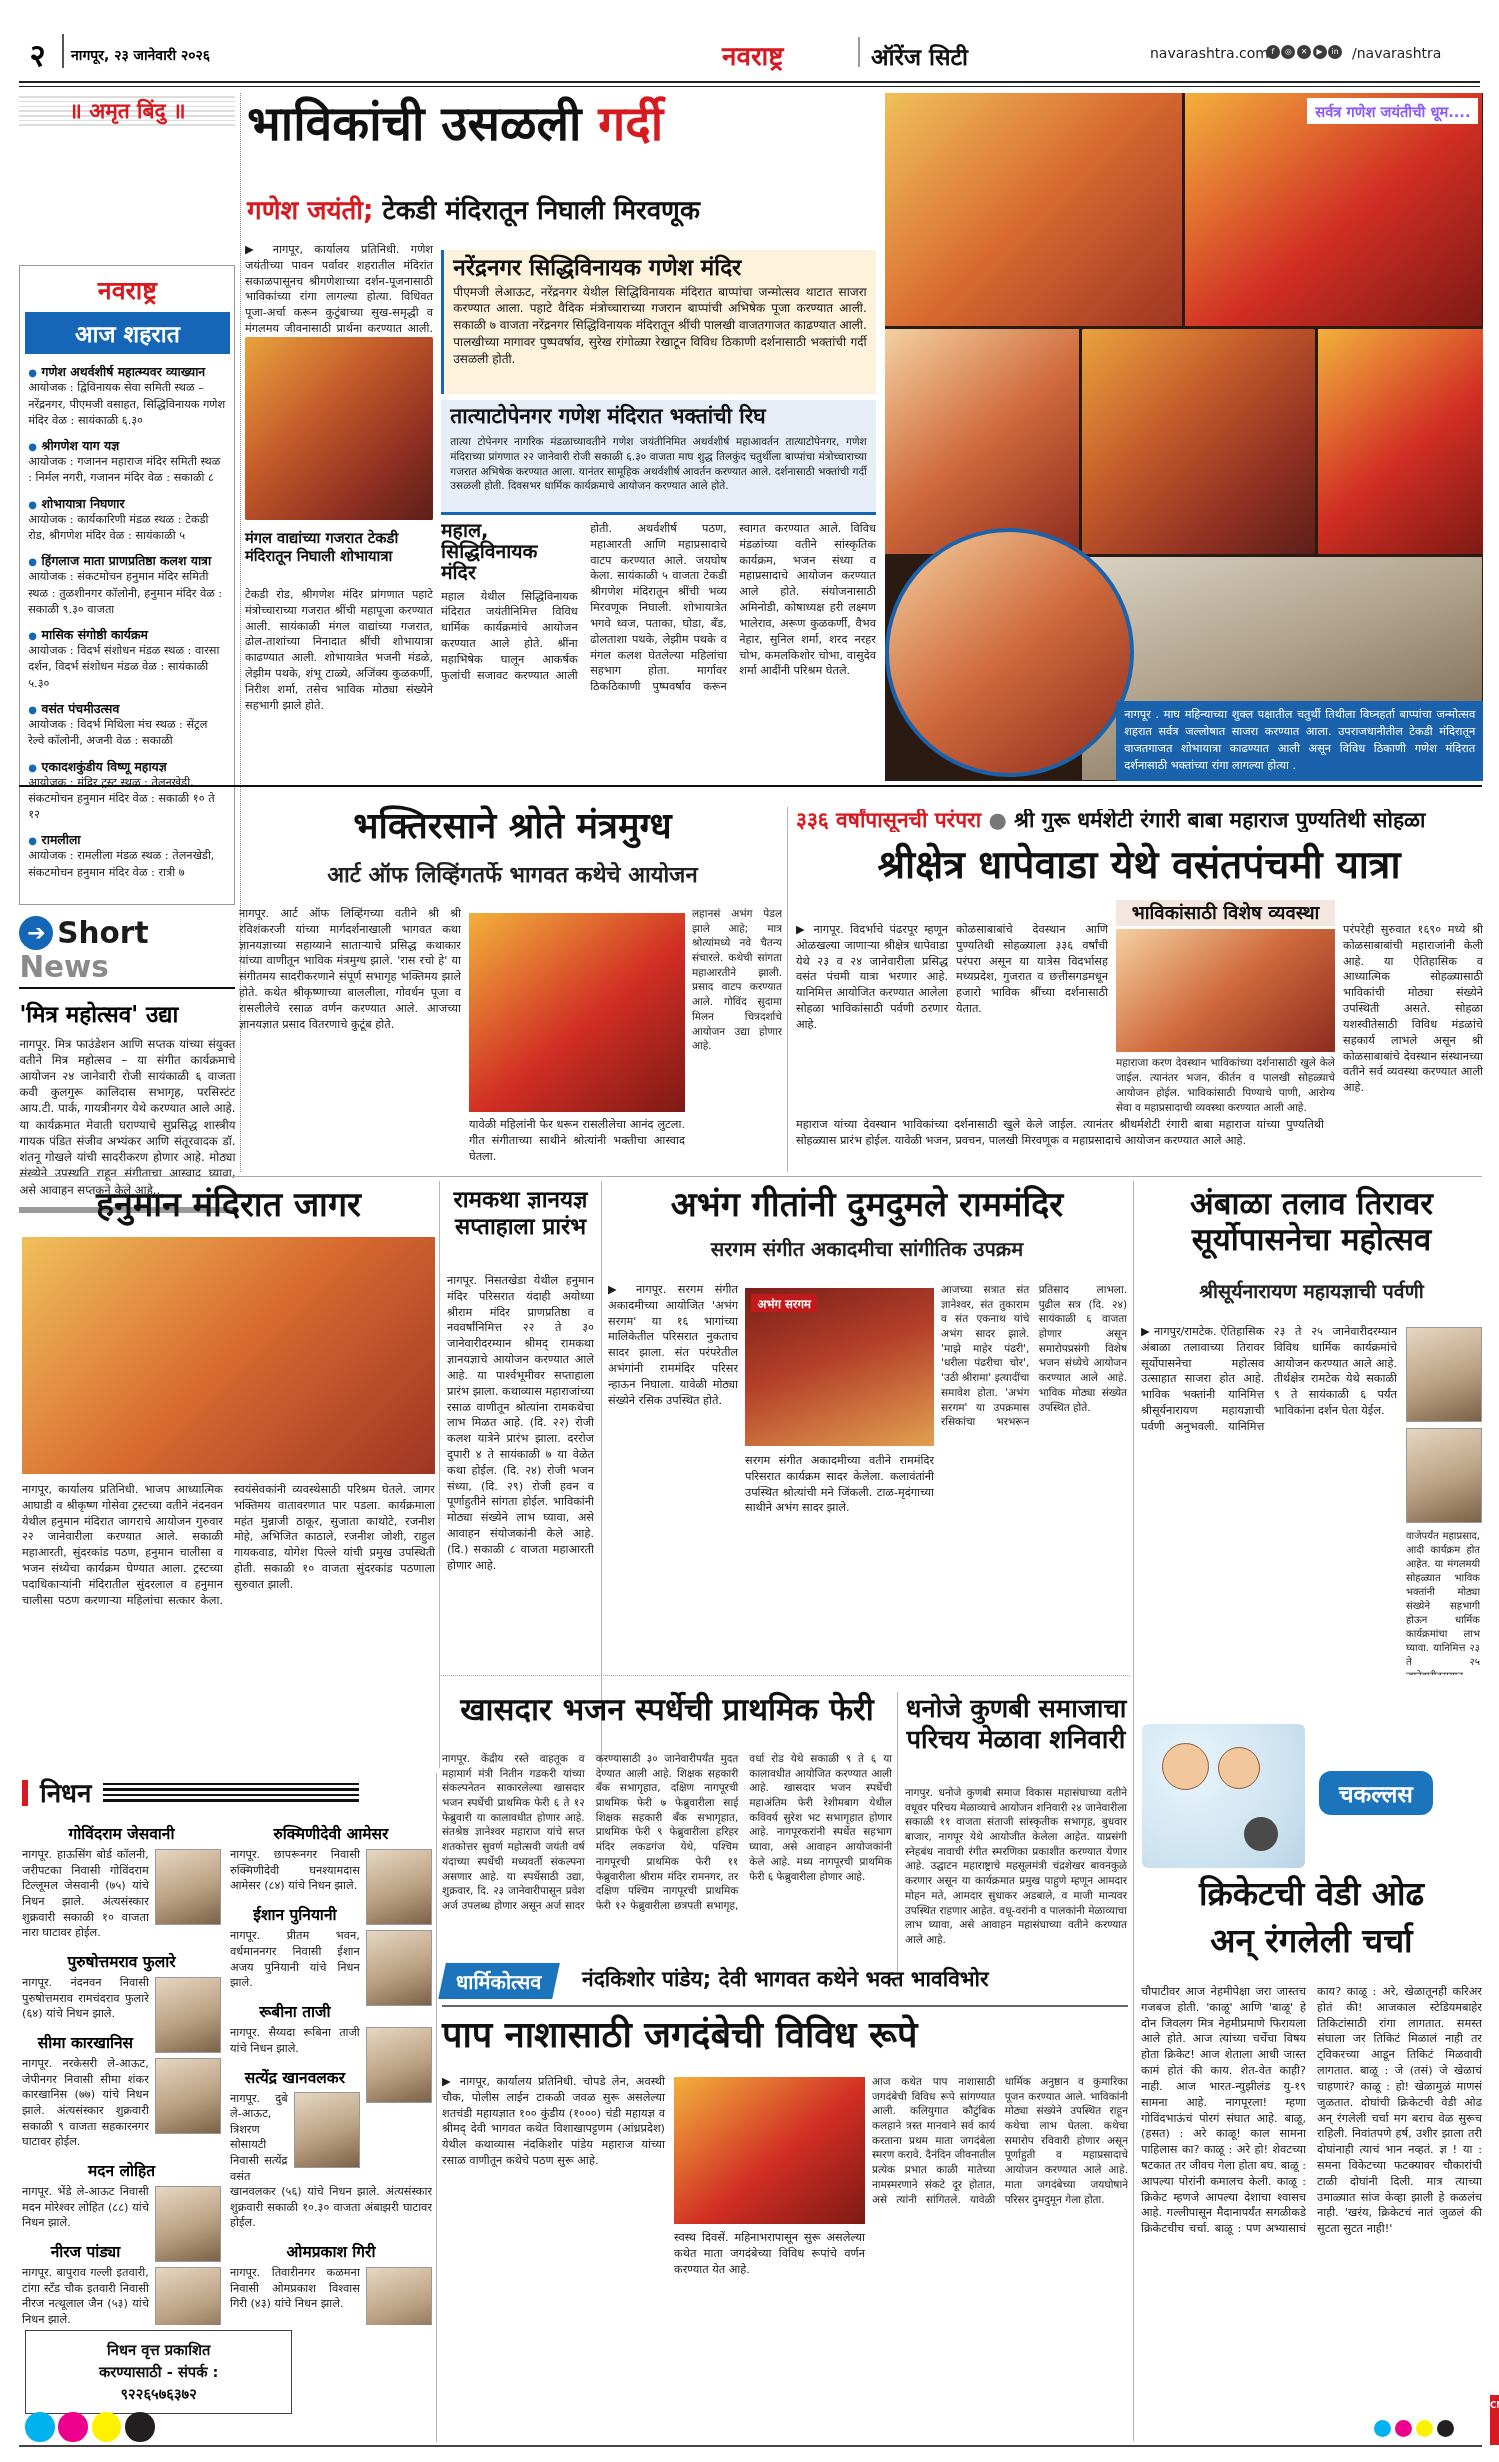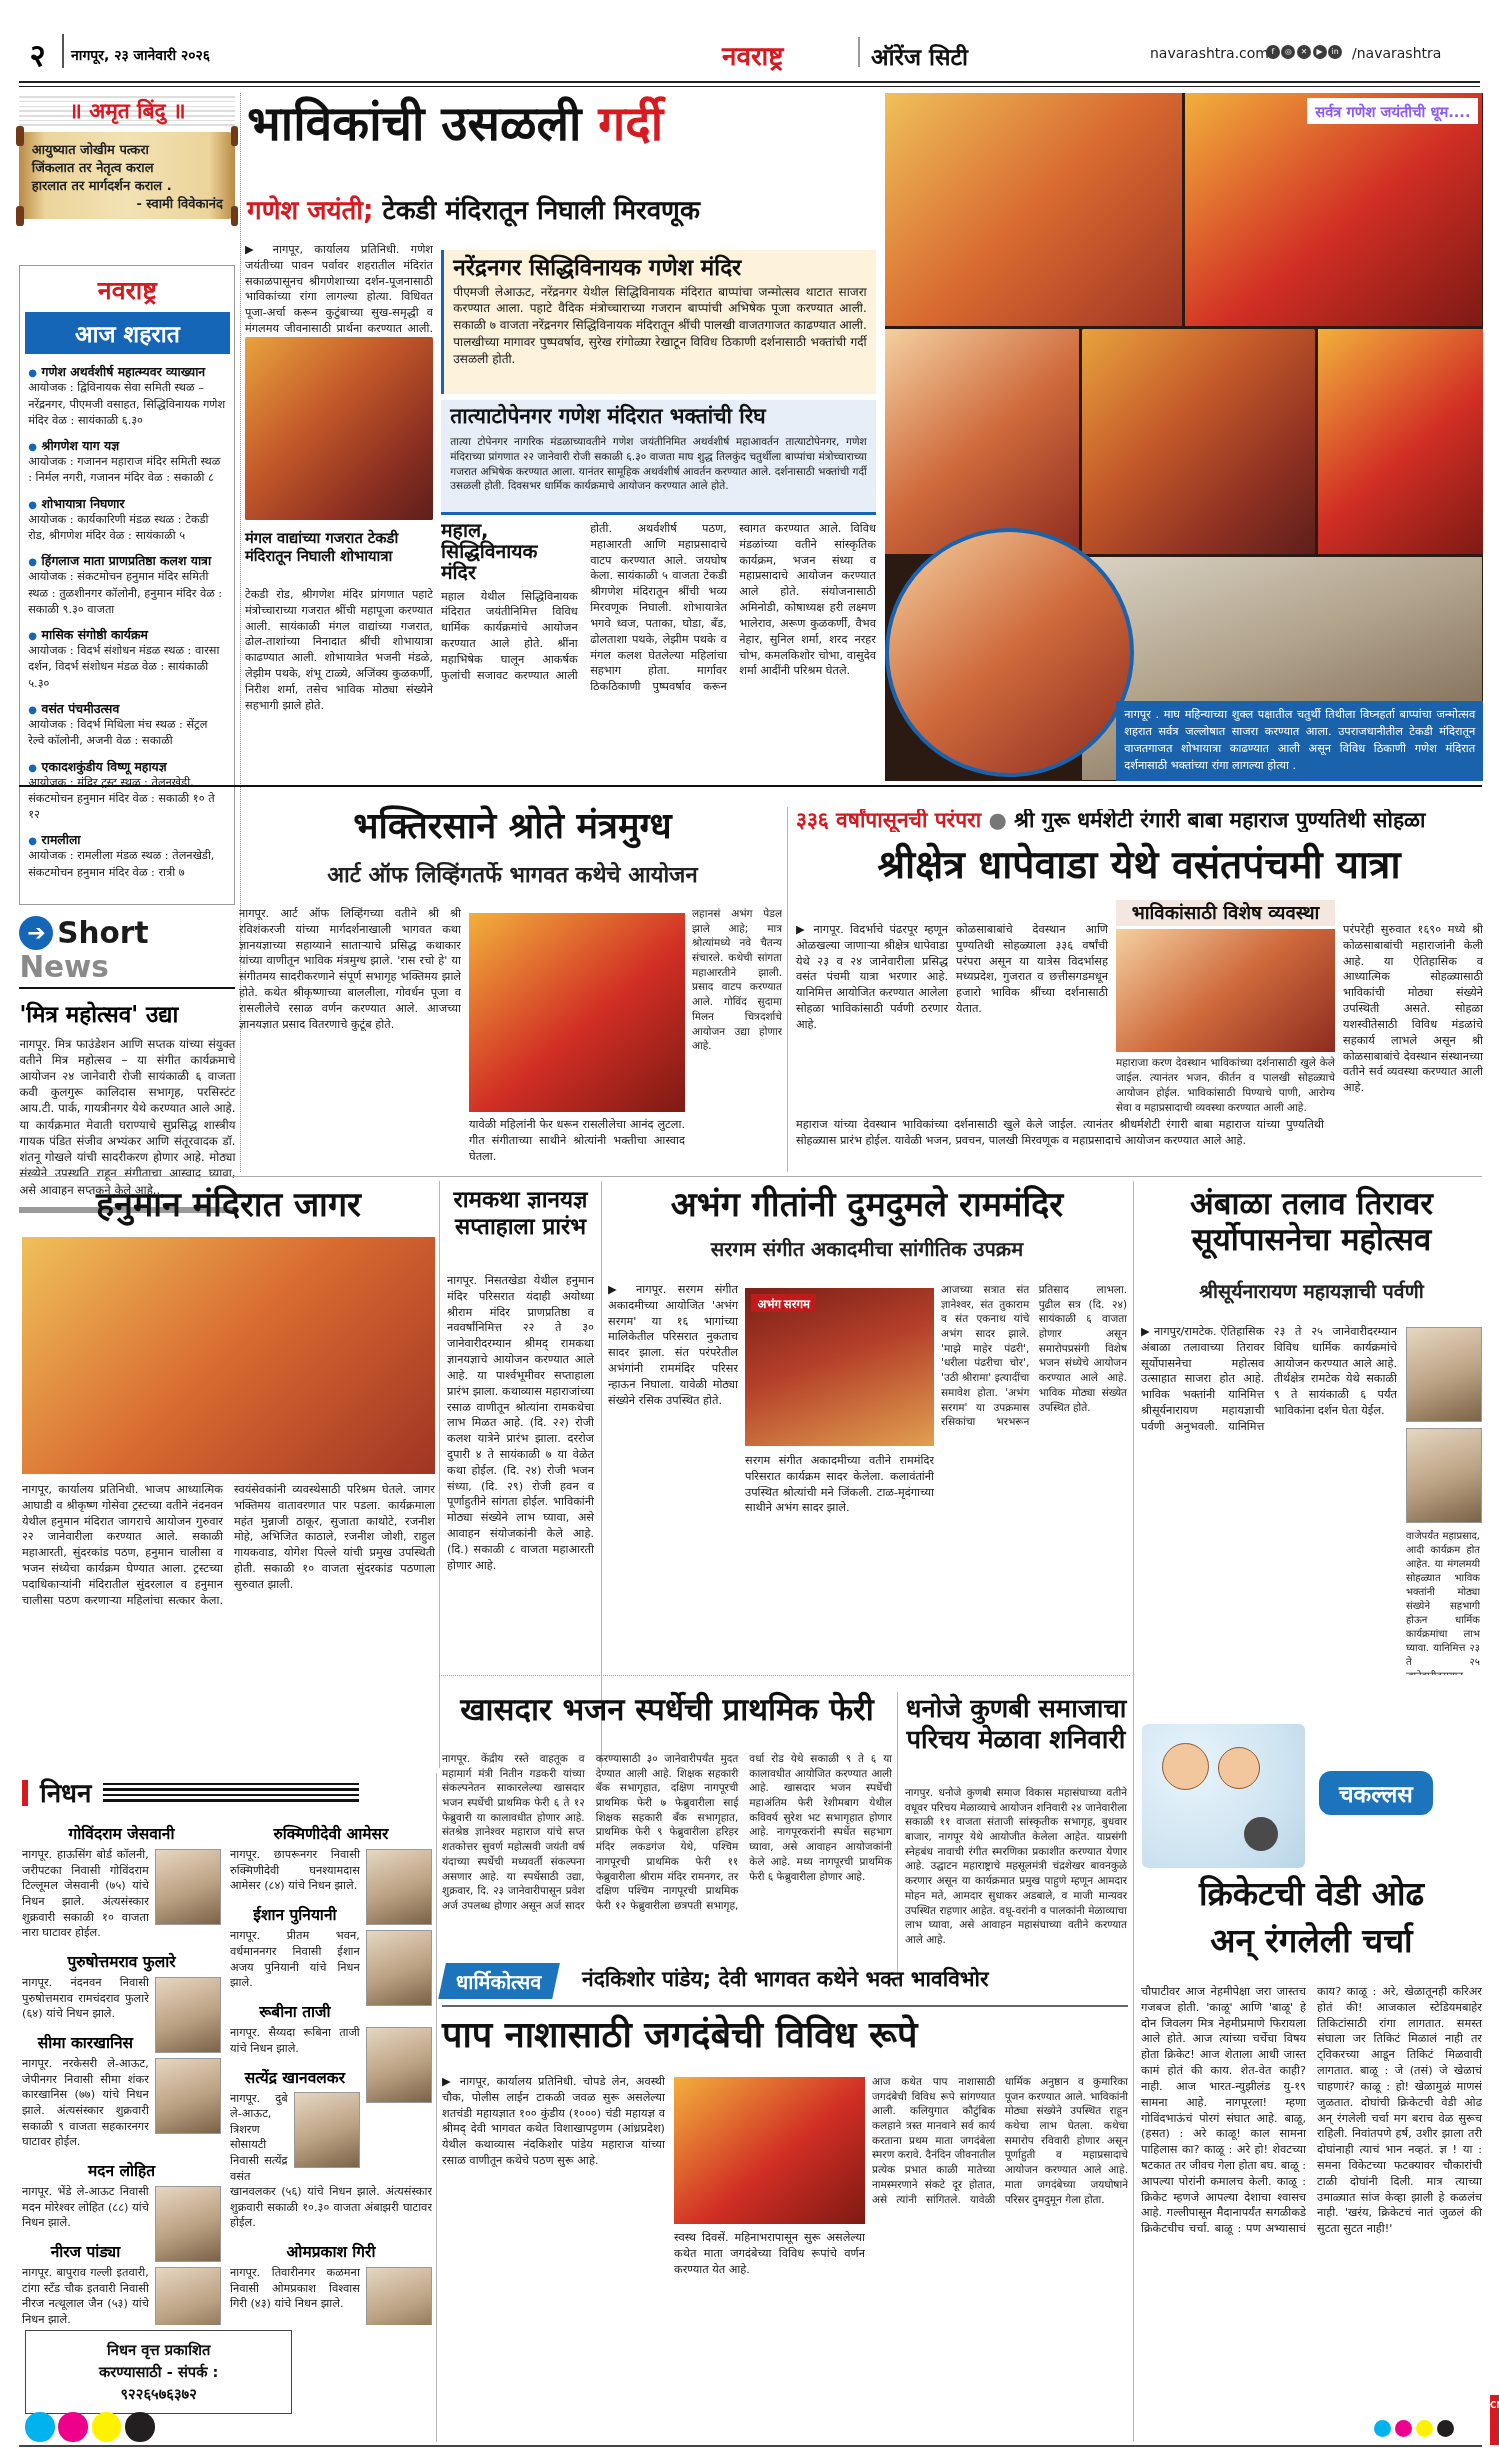--- a/index.html
+++ b/index.html
@@ -50,30 +50,20 @@
   <div class="abs" style="left:1265px;top:43px;">
     <span class="sock">f</span><span class="sock">◎</span><span class="sock">✕</span><span class="sock">▶</span><span class="sock">in</span>
   </div>
   <div class="abs" style="left:1352px;top:45px;font-size:14px;color:#222;">/navarashtra</div>
 
   <div class="abs hline" style="left:19.4px;top:81px;width:1461px;height:2.3px;"></div>
   <div class="abs hline" style="left:19.4px;top:86px;width:1461px;height:0.8px;"></div>
 
   <div class="abs" style="left:19.4px;top:93px;width:216px;height:165px;">
     <div style="text-align:center;font-size:21px;font-weight:bold;background:repeating-linear-gradient(#fff 0 3.1px,#ddd 3.1px 4.7px);padding:3.1px 0;"><span class="red">॥ अमृत बिंदु ॥</span></div>
-    <div style="margin-top:4.7px;background:linear-gradient(90deg,#b98a43,#ecd49b 12%,#f2e2b4 50%,#ecd49b 88%,#b98a43);border-radius:6.2px;padding:7.8px 12.4px;position:relative;">
-      <div style="position:absolute;left:-3.1px;top:-6.2px;width:7.8px;height:20px;background:#6e3a1a;border-radius:3.1px;"></div>
-      <div style="position:absolute;right:-3.1px;top:-6.2px;width:7.8px;height:20px;background:#6e3a1a;border-radius:3.1px;"></div>
-      <div style="position:absolute;left:-3.1px;bottom:-6.2px;width:7.8px;height:20px;background:#6e3a1a;border-radius:3.1px;"></div>
-      <div style="position:absolute;right:-3.1px;bottom:-6.2px;width:7.8px;height:20px;background:#6e3a1a;border-radius:3.1px;"></div>
-      <div style="font-size:13px;font-weight:bold;color:#222;">आयुष्यात जोखीम पत्करा</div>
-      <div style="font-size:13px;font-weight:bold;color:#222;">जिंकलात तर नेतृत्व कराल</div>
-      <div style="font-size:13px;font-weight:bold;color:#222;">हारलात तर मार्गदर्शन कराल .</div>
-      <div style="font-size:13px;font-weight:bold;color:#222;text-align:right;">- स्वामी विवेकानंद</div>
-    </div>
   </div>
 
   <div class="abs" style="left:19.4px;top:265px;width:214px;height:638px;border:0.8px solid #999;padding:0;">
     <div style="text-align:center;font-size:25px;font-weight:bold;color:#d71920;margin-top:6.2px;">नवराष्ट्र</div>
     <div style="margin:6.2px 4.7px 0;background:#1566b7;color:#fff;text-align:center;font-size:23px;font-weight:bold;padding:4.7px 0;">आज शहरात</div>
     <div style="padding:1.6px 7.8px;">
       <div class="evt-title"><span class="dot">●</span><span>गणेश अथर्वशीर्ष महात्म्यवर व्याख्यान</span></div>
       <div class="evt-body">आयोजक : द्विविनायक सेवा समिती स्थळ – नरेंद्रनगर, पीएमजी वसाहत, सिद्धिविनायक गणेश मंदिर वेळ : सायंकाळी ६.३०</div>
       <div class="evt-title"><span class="dot">●</span><span>श्रीगणेश याग यज्ञ</span></div>
       <div class="evt-body">आयोजक : गजानन महाराज मंदिर समिती स्थळ : निर्मल नगरी, गजानन मंदिर वेळ : सकाळी ८</div>
@@ -173,21 +163,21 @@
   <div class="abs vline" style="left:439px;top:1181px;height:587px;"></div>
 
   <div class="abs hd" style="left:447px;top:1186px;width:147px;font-size:22.5px;text-align:center;line-height:1.2;">रामकथा ज्ञानयज्ञ सप्ताहाला प्रारंभ</div>
   <div class="abs bt" style="left:447px;top:1273px;width:147px;height:495px;overflow:hidden;">नागपूर. निसतखेडा येथील हनुमान मंदिर परिसरात यंदाही अयोध्या श्रीराम मंदिर प्राणप्रतिष्ठा व नववर्षांनिमित्त २२ ते ३० जानेवारीदरम्यान श्रीमद् रामकथा ज्ञानयज्ञाचे आयोजन करण्यात आले आहे. या पार्श्वभूमीवर सप्ताहाला प्रारंभ झाला. कथाव्यास महाराजांच्या रसाळ वाणीतून श्रोत्यांना रामकथेचा लाभ मिळत आहे. (दि. २२) रोजी कलश यात्रेने प्रारंभ झाला. दररोज दुपारी ४ ते सायंकाळी ७ या वेळेत कथा होईल. (दि. २४) रोजी भजन संध्या, (दि. २९) रोजी हवन व पूर्णाहुतीने सांगता होईल. भाविकांनी मोठ्या संख्येने लाभ घ्यावा, असे आवाहन संयोजकांनी केले आहे. (दि.) सकाळी ८ वाजता महाआरती होणार आहे.</div>
 
   <div class="abs vline" style="left:601px;top:1181px;height:587px;"></div>
 
   <div class="abs hd" style="left:608px;top:1186px;width:518px;font-size:34px;text-align:center;">अभंग गीतांनी दुमदुमले राममंदिर</div>
   <div class="abs hd" style="left:608px;top:1239px;width:518px;font-size:20px;text-align:center;color:#222;">सरगम संगीत अकादमीचा सांगीतिक उपक्रम</div>
   <div class="abs bt" style="left:608px;top:1282px;width:130px;height:486px;overflow:hidden;">▶ नागपूर. सरगम संगीत अकादमीच्या आयोजित 'अभंग सरगम' या १६ भागांच्या मालिकेतील परिसरात नुकताच सादर झाला. संत परंपरेतील अभंगांनी राममंदिर परिसर न्हाऊन निघाला. यावेळी मोठ्या संख्येने रसिक उपस्थित होते.</div>
-  <div class="abs" style="left:745px;top:1288px;width:189px;height:158px;font-family:Liberation Serif, serif;">
+  <div class="abs" style="left:745px;top:1288px;width:189px;height:158px;">
     <div style="width:100%;height:100%;background:linear-gradient(160deg,#7a1f18,#b5402a 45%,#e0a050);"></div>
     <div style="position:absolute;left:6.2px;top:6.2px;background:#c21a1a;color:#fff;font-weight:bold;font-size:11.6px;padding:1.6px 6.2px;">अभंग सरगम</div>
   </div>
   <div class="abs bt" style="left:745px;top:1453px;width:189px;height:315px;overflow:hidden;">सरगम संगीत अकादमीच्या वतीने राममंदिर परिसरात कार्यक्रम सादर केलेला. कलावंतांनी उपस्थित श्रोत्यांची मने जिंकली. टाळ-मृदंगाच्या साथीने अभंग सादर झाले.</div>
   <div class="abs bt" style="left:941px;top:1282px;width:186px;height:486px;column-count:2;column-gap:9.3px;overflow:hidden;font-size:10.5px;">आजच्या सत्रात संत ज्ञानेश्वर, संत तुकाराम व संत एकनाथ यांचे अभंग सादर झाले. 'माझे माहेर पंढरी', 'धरीला पंढरीचा चोर', 'उठी श्रीरामा' इत्यादींचा समावेश होता. 'अभंग सरगम' या उपक्रमास रसिकांचा भरभरून प्रतिसाद लाभला. पुढील सत्र (दि. २४) सायंकाळी ६ वाजता होणार असून समारोपप्रसंगी विशेष भजन संध्येचे आयोजन करण्यात आले आहे. भाविक मोठ्या संख्येत उपस्थित होते.</div>
 
   <div class="abs vline" style="left:1133px;top:1181px;height:1260px;"></div>
 
   <div class="abs hd" style="left:1141px;top:1186px;width:341px;font-size:31px;text-align:center;line-height:1.15;">अंबाळा तलाव तिरावर सूर्योपासनेचा महोत्सव</div>
   <div class="abs hd" style="left:1141px;top:1282px;width:341px;font-size:19.4px;text-align:center;color:#222;">श्रीसूर्यनारायण महायज्ञाची पर्वणी</div>

